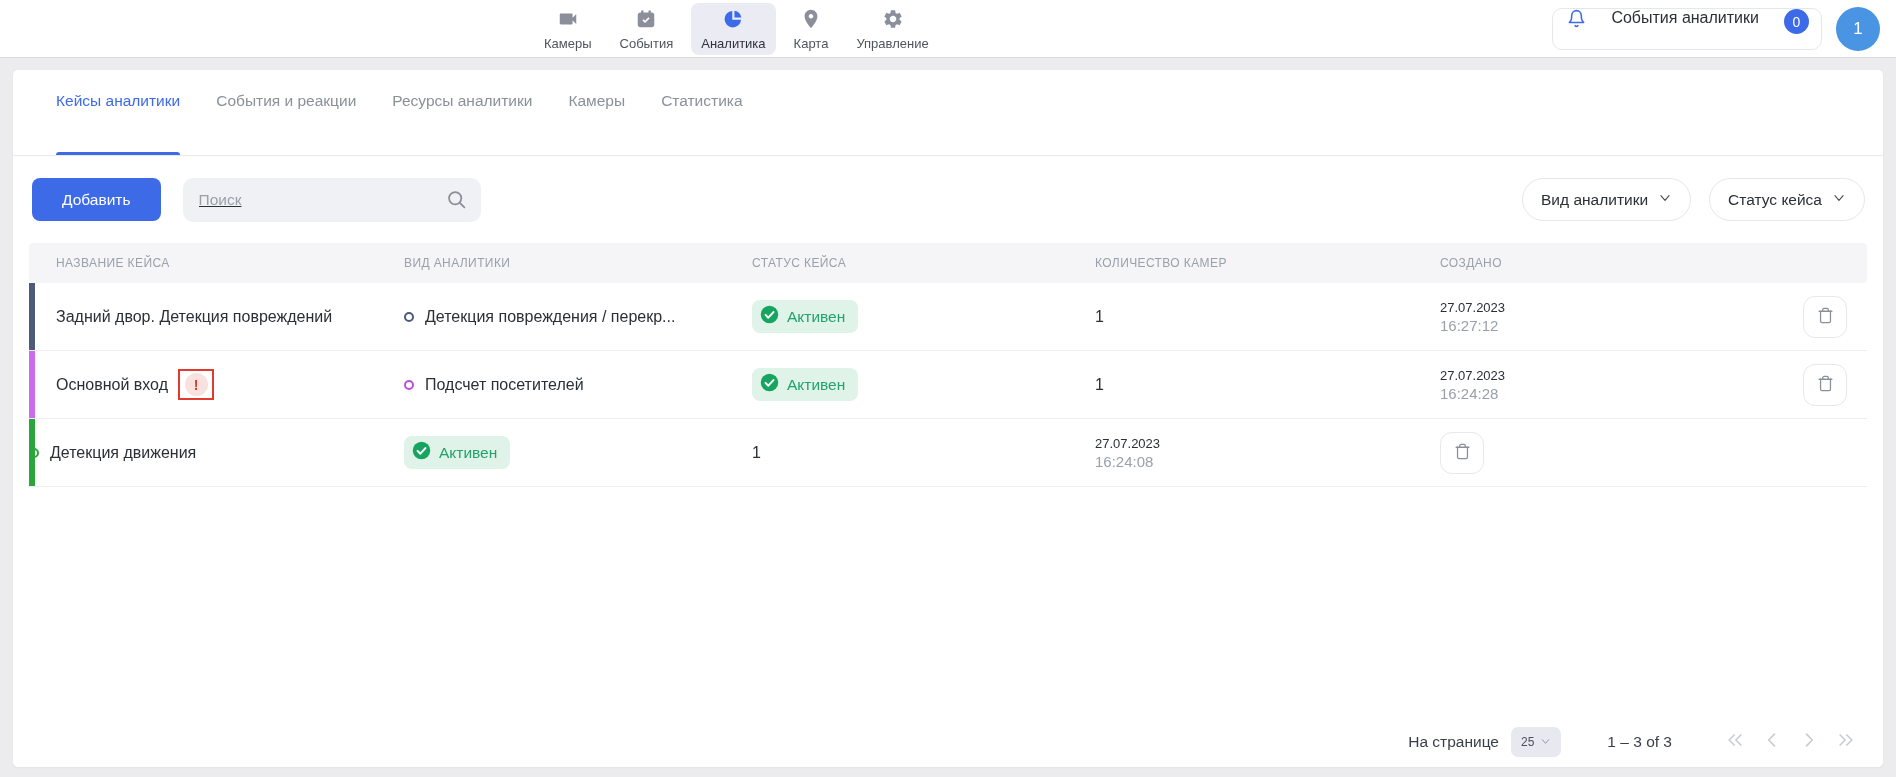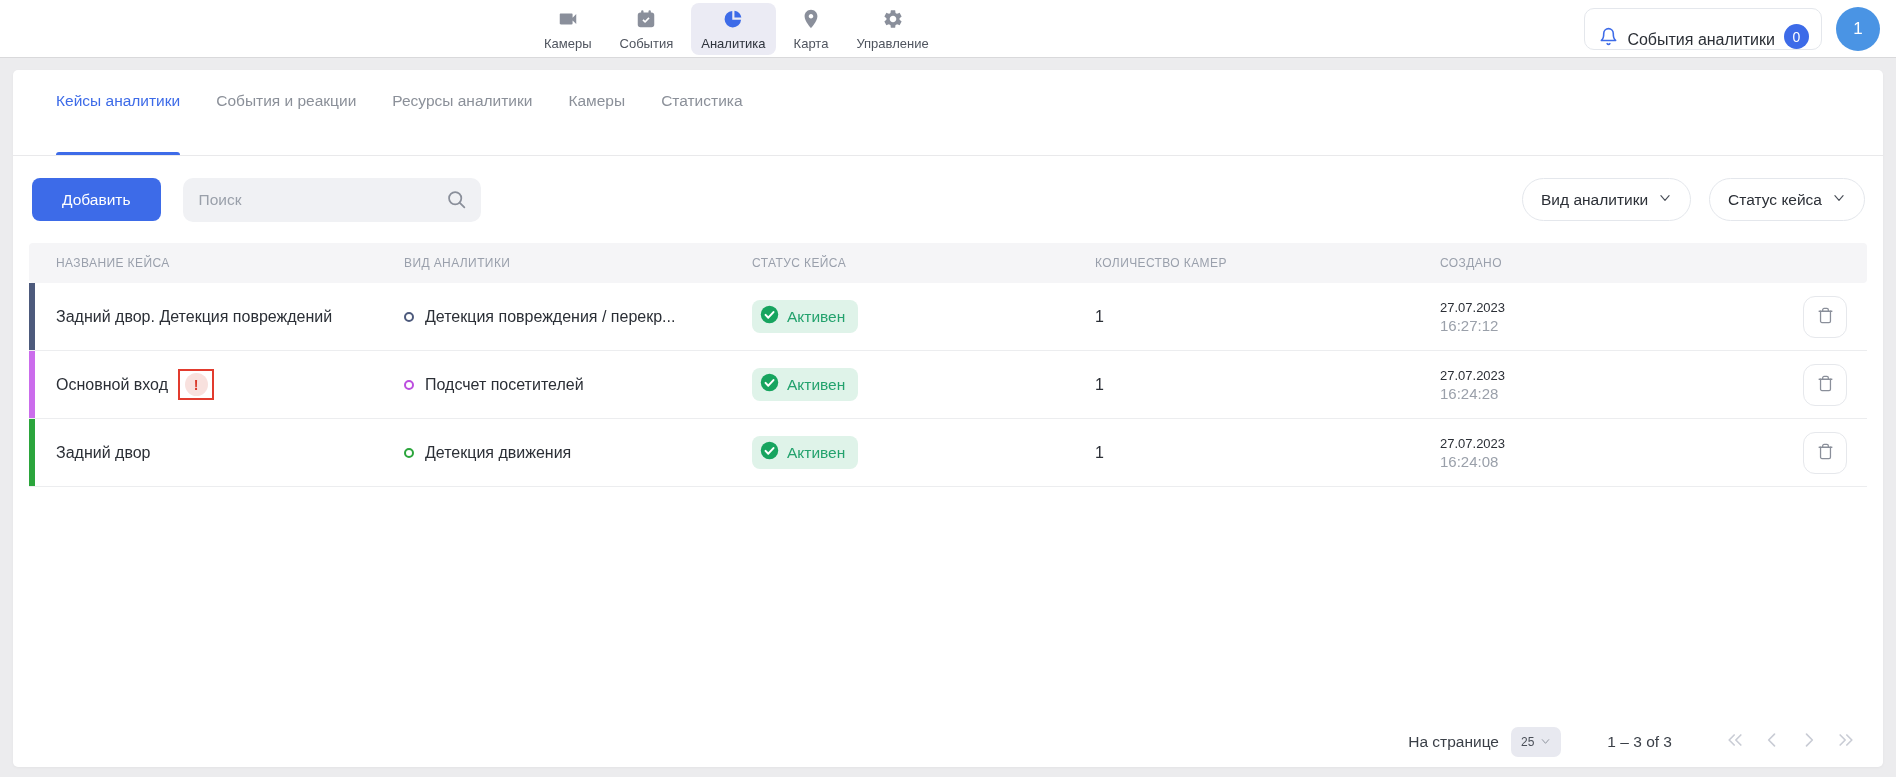--- a/index.html
+++ b/index.html
@@ -10,40 +10,40 @@
   .topbar { position:absolute; top:0; left:0; right:0; height:58px; background:#fff; border-bottom:1px solid #d9d9db; z-index:5; }
   .main-nav { position:absolute; left:534px; top:0; height:58px; display:flex; align-items:center; gap:8px; }
   .nav-item { display:flex; flex-direction:column; align-items:center; justify-content:center; gap:2px; padding:5px 10px; border-radius:8px; cursor:pointer; height:52px; }
   .nav-item svg { width:22px; height:22px; fill:#8a8f9b; }
   .nav-item .nav-label { font-size:13px; color:#4f545e; white-space:nowrap; }
   .nav-item.active { background:#ebebf4; }
   .nav-item.active svg { fill:#3d6be8; }
   .nav-item.active .nav-label { color:#2e333c; }
 
   .topbar-right { position:absolute; right:16px; top:7px; display:flex; align-items:center; gap:14px; }
-  .events-btn { display:flex; align-items:flex-end; gap:9px; height:42px; padding:0 12px 0 14px; background:#fff; border:1px solid #e4e7ec; border-radius:10px; cursor:pointer; }
+  .events-btn { display:flex; align-items:flex-start; gap:25px; height:42px; padding:0 12px 0 14px; background:#fff; border:1px solid #e4e7ec; border-radius:10px; cursor:pointer; }
   .events-btn svg { width:19px; height:19px; stroke:#3d6be8; fill:none; stroke-width:2; stroke-linecap:round; stroke-linejoin:round; }
   .events-btn .ev-label { font-size:16px; color:#2b2f36; }
   .ev-badge { min-width:25px; height:25px; border-radius:50%; background:#3d6be8; color:#fff; font-size:14px; display:flex; align-items:center; justify-content:center; }
   .avatar { width:44px; height:44px; border-radius:50%; background:#4a94e4; color:#fff; font-size:17px; display:flex; align-items:center; justify-content:center; cursor:pointer; }
 
   
   .card { position:absolute; top:70px; left:13px; right:13px; bottom:10px; background:#fff; border-radius:5px; box-shadow:0 1px 3px rgba(0,0,0,0.04); }
 
   
   .tabs { height:86px; padding:22px 0 0 43px; display:flex; gap:36px; border-bottom:1px solid #e9e9eb; }
   .tab { font-size:15.5px; color:#8b9099; padding-bottom:26px; position:relative; cursor:pointer; white-space:nowrap; }
   .tab.active { color:#3d6be8; }
   .tab.active::after { content:""; position:absolute; left:0; right:0; bottom:0; height:3px; border-radius:3px 3px 0 0; background:#3d6be8; }
 
   
   .toolbar { height:87px; display:flex; align-items:center; padding:0 18px 0 19px; }
   .add-btn { height:43px; padding:0 30px; background:#3d6be8; border:none; border-radius:8px; color:#fff; font-size:15.5px; font-family:inherit; cursor:pointer; }
   .search-wrap { position:relative; margin-left:22px; }
-  .search-input { width:298px; height:44px; background:#f0f1f4; border:none; border-radius:10px; padding:0 44px 0 16px; font-size:15.5px; font-family:inherit; color:#2b2f36; outline:none; }
+  .search-input { width:298px; height:44px; background:#f0f1f4; border:none; border-radius:10px; padding:0 44px 0 16px; font-size:15.5px; font-family:inherit; color:#2b2f36; outline:none;text-decoration:underline; }
   .search-input::placeholder { color:#9aa0aa; }
   .search-icon { position:absolute; right:14px; top:11px; width:21px; height:21px; }
   .search-icon svg { width:21px; height:21px; stroke:#8a8f9a; fill:none; stroke-width:2; stroke-linecap:round; }
   .toolbar-spacer { flex:1; }
   .filter-pill { display:flex; align-items:center; gap:10px; height:43px; padding:0 18px; background:#fff; border:1px solid #e4e7ec; border-radius:22px; font-size:15.5px; color:#2b2f36; cursor:pointer; margin-left:18px; white-space:nowrap; }
   .filter-pill svg { width:14px; height:14px; stroke:#4a4f58; fill:none; stroke-width:2; stroke-linecap:round; stroke-linejoin:round; }
 
   
   .table { margin:0 16px; }
   .tgrid { display:grid; grid-template-columns:375px 348px 343px 345px 1fr 64px; align-items:center; }
@@ -260,24 +260,20 @@
                   <path d="M3 6h18"></path>
                   <path d="M19 6v14a2 2 0 0 1-2 2H7a2 2 0 0 1-2-2V6"></path>
                   <path d="M8 6V4a2 2 0 0 1 2-2h4a2 2 0 0 1 2 2v2"></path>
                 </svg>
           </span>
         </button>
       </div>
     </div>
         <div class="tgrid trow">
       <span class="row-bar" style="background: rgb(43, 165, 60);"></span>
-      <div class="cell-name">
-        <span>Задний двор</span>
-
-      </div>
       <div class="cell-type">
         <span class="type-circle" style="border-color: rgb(43, 165, 60);"></span>
         <span class="type-text">Детекция движения</span>
       </div>
       <div class="cell-status">
         <span class="status-badge">
           <span>
             <svg viewBox="0 0 24 24">
                   <circle cx="12" cy="12" r="11" fill="#17a45f"></circle>
                   <polyline points="7 12.5 10.5 16 17 9" fill="none" stroke="#fff" stroke-width="2.6" stroke-linecap="round" stroke-linejoin="round"></polyline>

